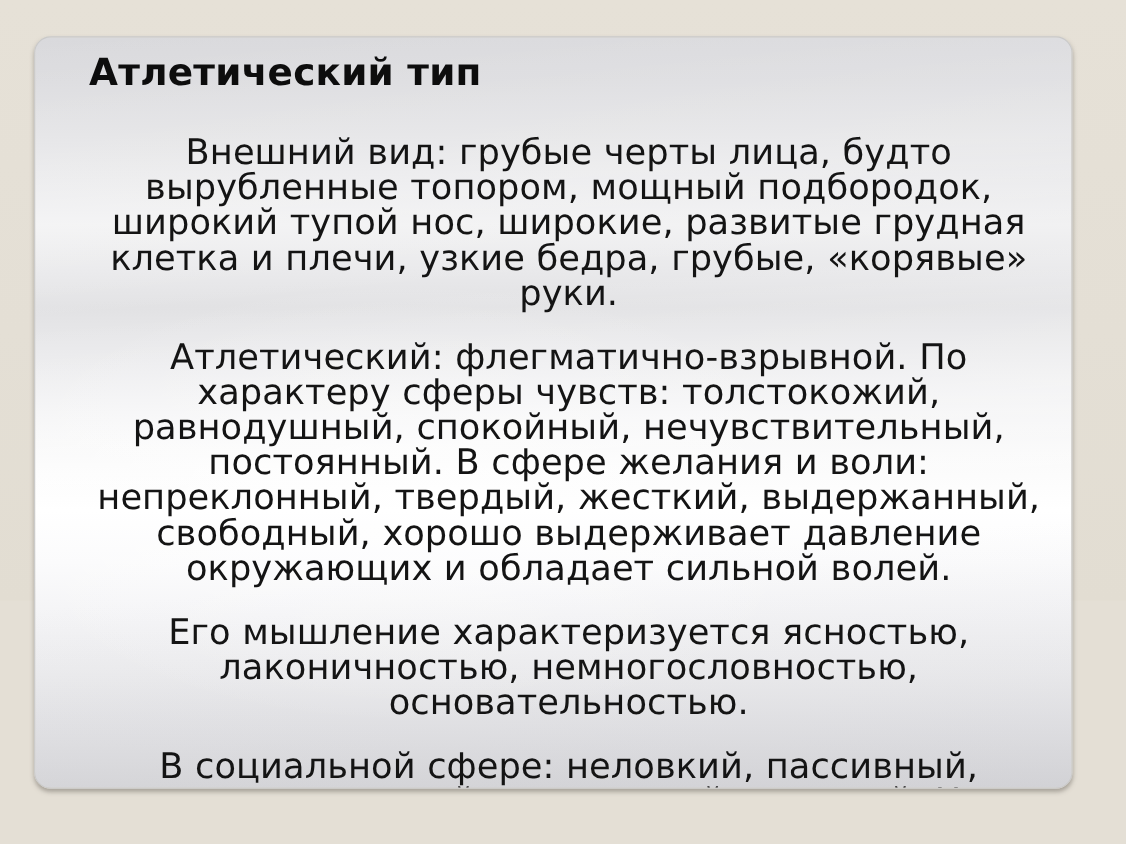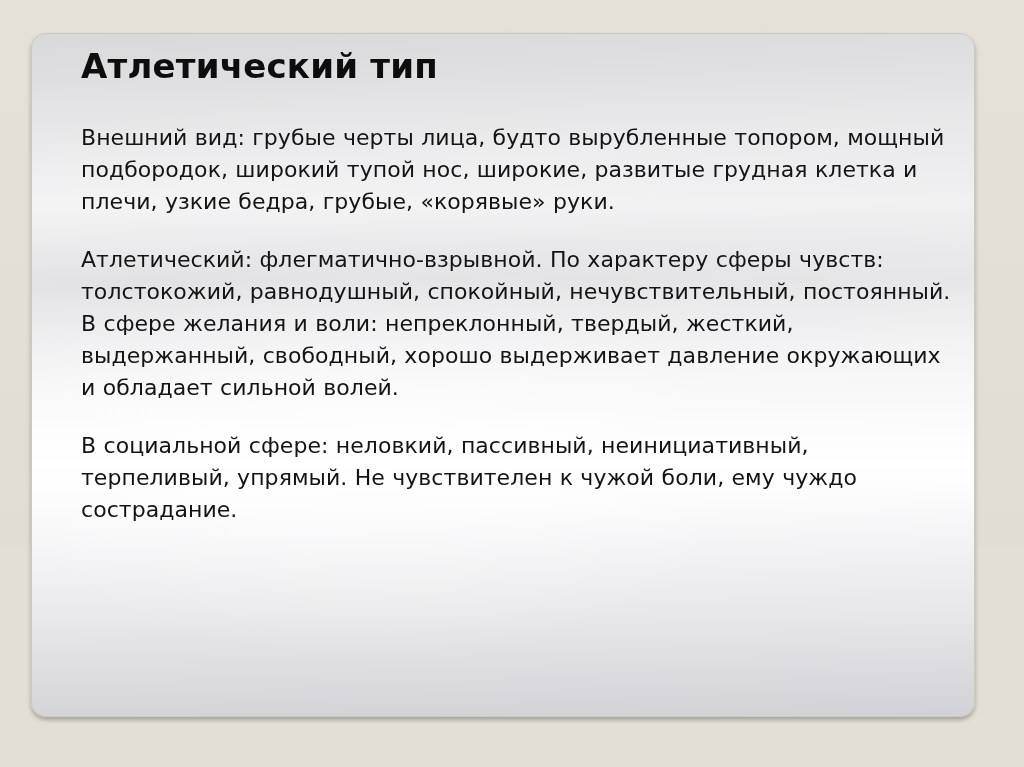--- a/index.html
+++ b/index.html
@@ -15,20 +15,21 @@
     font-family: "DejaVu Sans", "Liberation Sans", sans-serif;
   }
 
   
   .slide-canvas {
     position: relative;
     width: 1024px;
     height: 546px;
     background: linear-gradient(180deg, #e6e1d7 0%, #e4dfd5 55%, #e2ddd2 100%);
     box-sizing: border-box;
+    text-align: center;
   }
 
   
   .slide-card {
     position: absolute;
     left: 31px;
     top: 33px;
     width: 944px;
     height: 684px;
     border-radius: 15px;
@@ -103,21 +104,21 @@
 
   .body-block {
     position: absolute;
     left: 49px;
     top: 88px;
     width: 872px;
   }
 
   .paragraph {
     margin: 0 0 26px 0;
-    font-size: 22px;
+    font-size: 32px;
     line-height: 32px;
     color: #141414;
     letter-spacing: 0.05px;
     word-spacing: 0.3px;
   }
   .paragraph:last-child {
     margin-bottom: 0;
   }
 </style>
 </head>
@@ -133,20 +134,21 @@
     <div class="slide-content">
 
       <h1 class="slide-title">Атлетический тип</h1>
 
       <div class="body-block">
 
         <p class="paragraph">Внешний вид: грубые черты лица, будто вырубленные топором, мощный подбородок, широкий тупой нос, широкие, развитые грудная клетка и плечи, узкие бедра, грубые, «корявые» руки.</p>
 
         <p class="paragraph">Атлетический: флегматично-взрывной. По характеру сферы чувств: толстокожий, равнодушный, спокойный, нечувствительный, постоянный. В сфере желания и воли: непреклонный, твердый, жесткий, выдержанный, свободный, хорошо выдерживает давление окружающих и обладает сильной волей.</p>
 
+        <p class="paragraph">Его мышление характеризуется ясностью, лаконичностью, немногословностью, основательностью.</p>
 
         <p class="paragraph">В социальной сфере: неловкий, пассивный, неинициативный, терпеливый, упрямый. Не чувствителен к чужой боли, ему чуждо сострадание.</p>
 
       </div>
 
     </div>
   </div>
 </div>
 
 </body></html>

